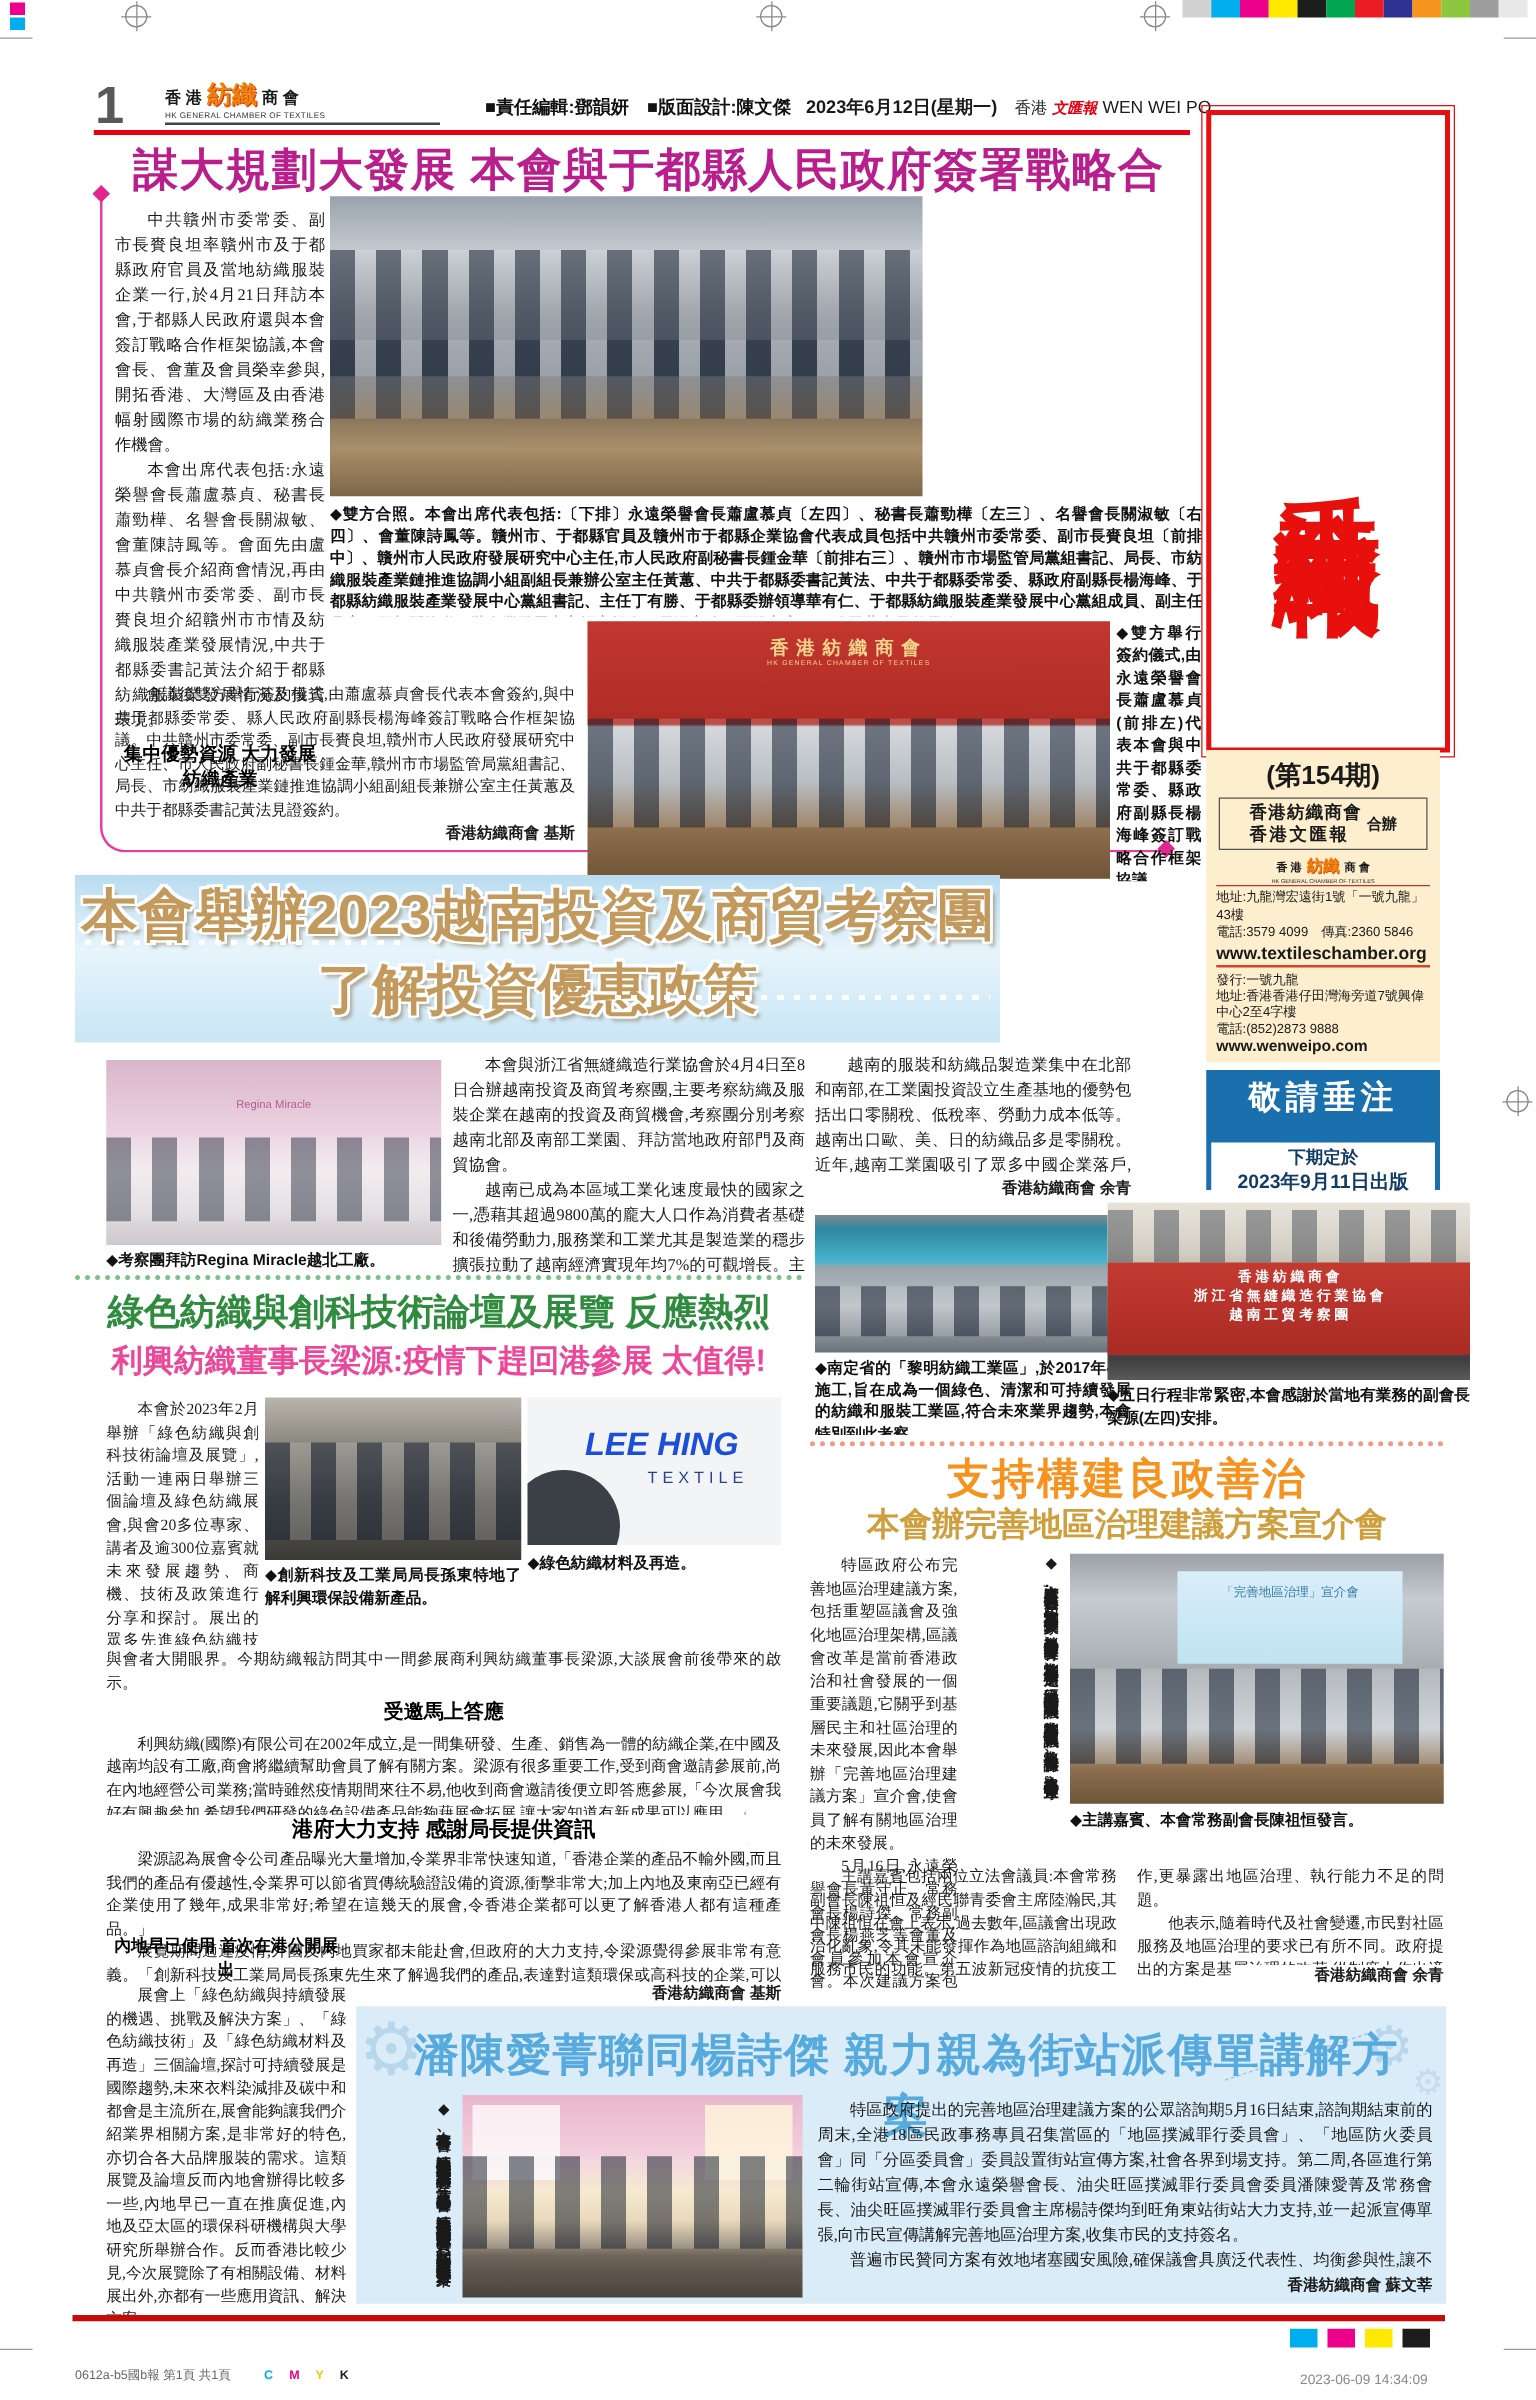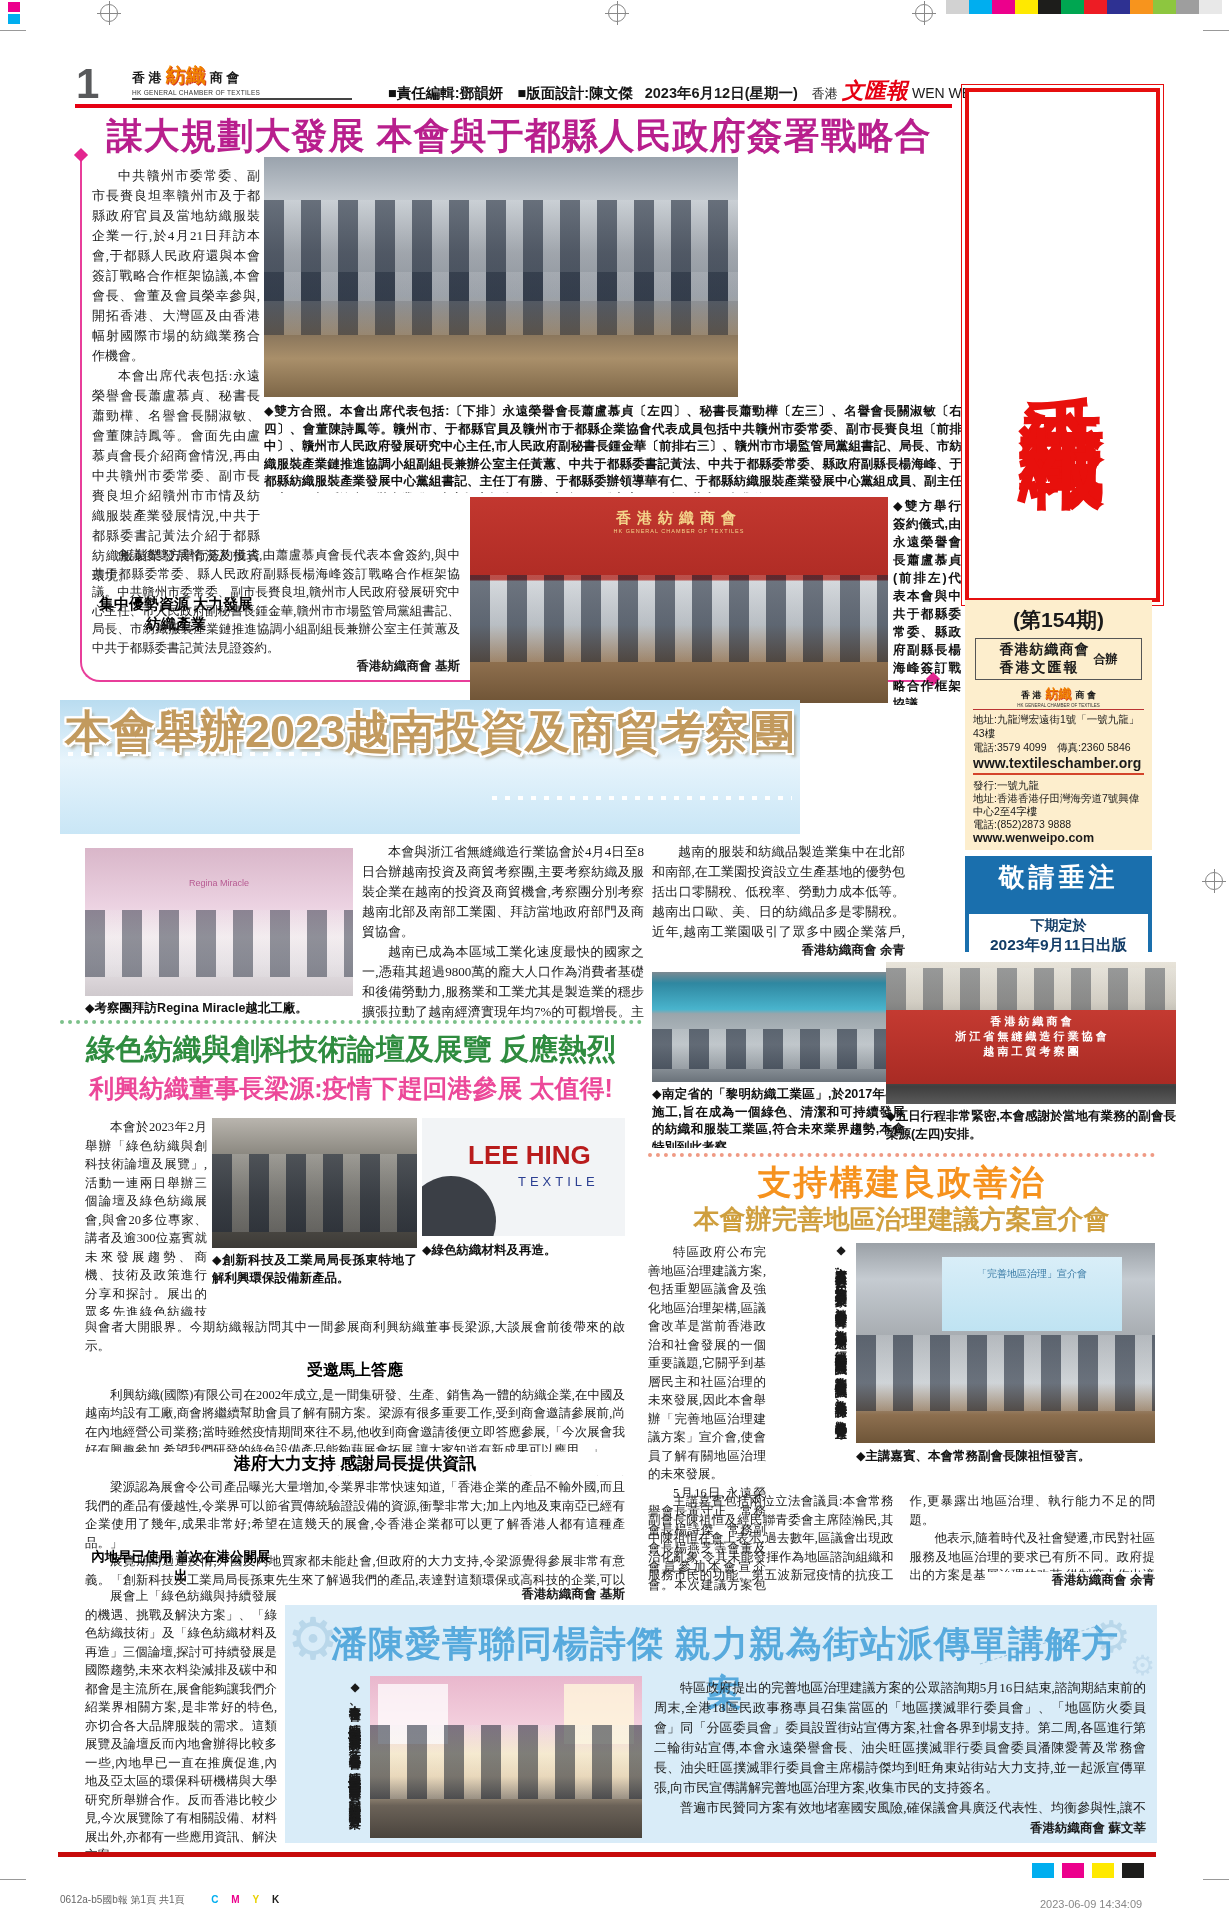--- a/index.html
+++ b/index.html
@@ -54,21 +54,21 @@
   <div class="abs" style="left:132px;top:62px;width:220px;border-bottom:2px solid #444;padding-bottom:2px;">
     <span class="sans" style="font-size:13px;font-weight:bold;">香 港</span>
     <span class="sans b" style="font-size:20px;color:#f08300;text-shadow:1px 1px 0 #d43a22;">紡織</span>
     <span class="sans" style="font-size:13px;font-weight:bold;">商 會</span>
     <div class="sans" style="font-size:6.5px;letter-spacing:.3px;color:#333;">HK GENERAL CHAMBER OF TEXTILES</div>
   </div>
   <div class="abs sans" style="left:388px;top:76px;width:560px;font-size:14.5px;white-space:nowrap;">
     <span class="b" style="color:#111;">■責任編輯:鄧韻妍　■版面設計:陳文傑</span>
     <span class="b" style="margin-left:8px;">2023年6月12日(星期一)</span>
     <span style="margin-left:10px;font-size:13px;">香港</span>
-    <span class="b serif" style="color:#e60012;font-size:22px;font-style:italic;text-align:right;">文匯報</span>
+    <span class="b serif" style="color:#e60012;font-size:12px;font-style:italic;text-align:right;">文匯報</span>
     <span style="font-size:14px;">WEN WEI PO</span>
   </div>
   <div class="abs redline" style="left:75px;top:104px;width:877px;height:4px;"></div>
 
   <div class="abs sans b ctr" style="left:90px;top:112px;width:858px;font-size:36px;color:#b81f8d;letter-spacing:1px;">謀大規劃大發展 本會與于都縣人民政府簽署戰略合作協議</div>
   <div class="abs" style="left:80px;top:158px;width:855px;height:522px;border-left:2px solid #e83e9a;border-bottom:2px solid #e83e9a;border-bottom-left-radius:20px;"></div>
   <div class="diamond" style="left:76px;top:150px;"></div>
   <div class="diamond" style="left:928px;top:674px;"></div>
 
   <div class="abs clip body-txt" style="left:92px;top:166px;width:168px;height:472px;">
@@ -131,20 +131,21 @@
     <div class="ctr" style="background:#fff;margin-top:19px;padding:3px 0;">
       <div class="sans b" style="font-size:14px;color:#123c66;">下期定於</div>
       <div class="sans b" style="font-size:15.5px;color:#123c66;">2023年9月11日出版</div>
     </div>
   </div>
 
   <div class="abs" style="left:60px;top:700px;width:740px;height:134px;background:linear-gradient(180deg,#b9dcf0 0%,#e7f4fc 45%,#c9e6f6 100%);">
     <div class="abs" style="left:8px;top:52px;width:260px;height:4px;background:repeating-linear-gradient(90deg,#fff 0 5px,transparent 5px 13px);"></div>
     <div class="abs" style="right:8px;top:96px;width:300px;height:4px;background:repeating-linear-gradient(90deg,#fff 0 5px,transparent 5px 13px);"></div>
     <div class="goldhead ctr" style="font-size:45px;margin-top:2px;">本會舉辦2023越南投資及商貿考察團</div>
+    <div class="goldhead ctr" style="font-size:44px;">了解投資優惠政策</div>
   </div>
 
   <div class="ph" style="left:85px;top:848px;width:268px;height:148px;background:linear-gradient(180deg,#d9b6c9 0%,#ecd3e2 40%,#f4ecef 60%,#e6e0e4 78%,#cfc9cd 100%);">
     <div class="abs ctr sans" style="left:0;top:30px;width:100%;font-size:9px;color:#b75a92;">Regina Miracle</div>
     <div class="crowd" style="top:42%;height:45%;opacity:.85;"></div>
   </div>
   <div class="abs cap" style="left:85px;top:1000px;width:268px;">◆考察團拜訪Regina Miracle越北工廠。</div>
 
   <div class="abs clip body-txt" style="left:362px;top:842px;width:282px;height:176px;">
     <p style="margin:0;text-indent:2em;">本會與浙江省無縫織造行業協會於4月4日至8日合辦越南投資及商貿考察團,主要考察紡織及服裝企業在越南的投資及商貿機會,考察團分別考察越南北部及南部工業園、拜訪當地政府部門及商貿協會。</p>
@@ -176,21 +177,21 @@
 
   <div class="abs clip body-sm" style="left:85px;top:1118px;width:122px;height:198px;">
     <p style="margin:0;text-indent:2em;">本會於2023年2月舉辦「綠色紡織與創科技術論壇及展覽」,活動一連兩日舉辦三個論壇及綠色紡織展會,與會20多位專家、講者及逾300位嘉賓就未來發展趨勢、商機、技術及政策進行分享和探討。展出的眾多先進綠色紡織技術及產品,令</p>
   </div>
   <div class="ph" style="left:212px;top:1118px;width:205px;height:130px;background:linear-gradient(180deg,#b9b5ae 0%,#8b8880 28%,#5d5b55 62%,#3c3a36 100%);">
     <div class="crowd" style="top:28%;height:60%;"></div>
   </div>
   <div class="abs clip cap" style="left:212px;top:1252px;width:205px;height:40px;">◆創新科技及工業局局長孫東特地了解利興環保設備新產品。</div>
 
   <div class="ph" style="left:422px;top:1118px;width:203px;height:118px;background:#f2f4f6;">
-    <div class="abs sans b" style="left:46px;top:22px;font-size:26px;color:#b91c1c;">LEE HING</div>
+    <div class="abs sans b" style="left:46px;top:22px;font-size:26px;color:#1d4ed8;font-style:italic;">LEE HING</div>
     <div class="abs sans" style="left:96px;top:56px;font-size:13px;letter-spacing:4px;color:#2b3f92;">TEXTILE</div>
     <div class="abs" style="left:-16px;bottom:-30px;width:90px;height:90px;border-radius:50%;background:#3b3f46;"></div>
   </div>
   <div class="abs cap" style="left:422px;top:1242px;width:203px;">◆綠色紡織材料及再造。</div>
 
   <div class="abs clip body-sm" style="left:85px;top:1318px;width:540px;height:226px;">
     <p style="margin:0;">與會者大開眼界。今期紡織報訪問其中一間參展商利興紡織董事長梁源,大談展會前後帶來的啟示。</p>
     <p class="subhead ctr" style="margin:6px 0;font-size:16px;">受邀馬上答應</p>
     <p style="margin:0;text-indent:2em;">利興紡織(國際)有限公司在2002年成立,是一間集研發、生產、銷售為一體的紡織企業,在中國及越南均設有工廠,商會將繼續幫助會員了解有關方案。梁源有很多重要工作,受到商會邀請參展前,尚在內地經營公司業務;當時雖然疫情期間來往不易,他收到商會邀請後便立即答應參展,「今次展會我好有興趣參加,希望我們研發的綠色設備產品能夠藉展會拓展,讓大家知道有新成果可以應用。」</p>
     <p style="margin:0;text-indent:2em;">利興的無水染色環保技術的應用非常廣泛,創新的無水乾式零排環保染色技術,無需消耗水資源,零排放、減排節能。可持續性發展,減少傳統工藝對人類和自然環境的有害影響。</p>

